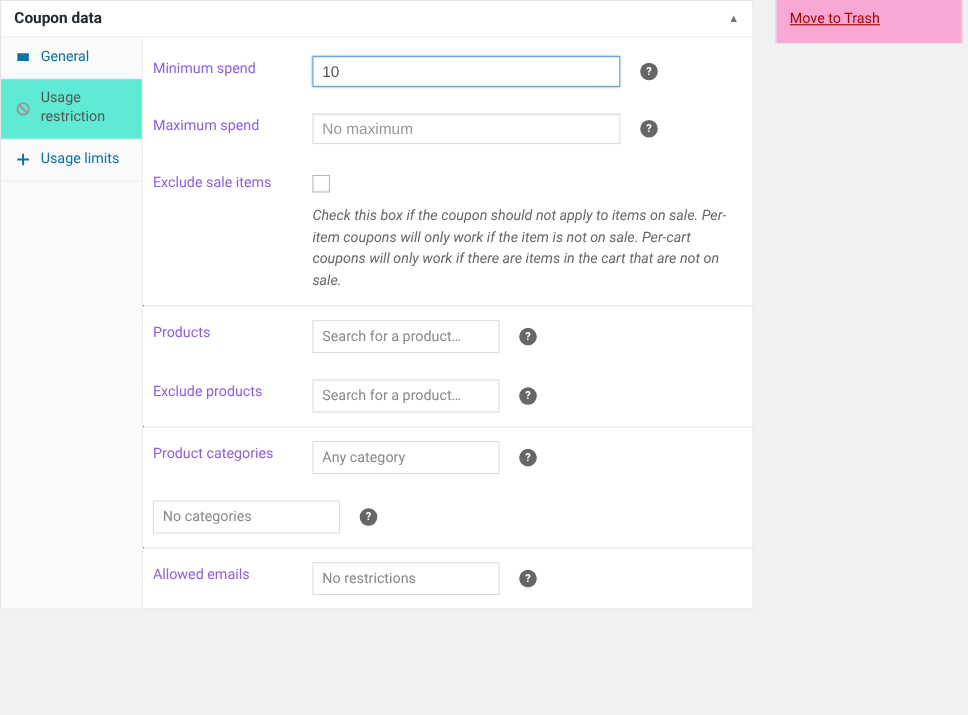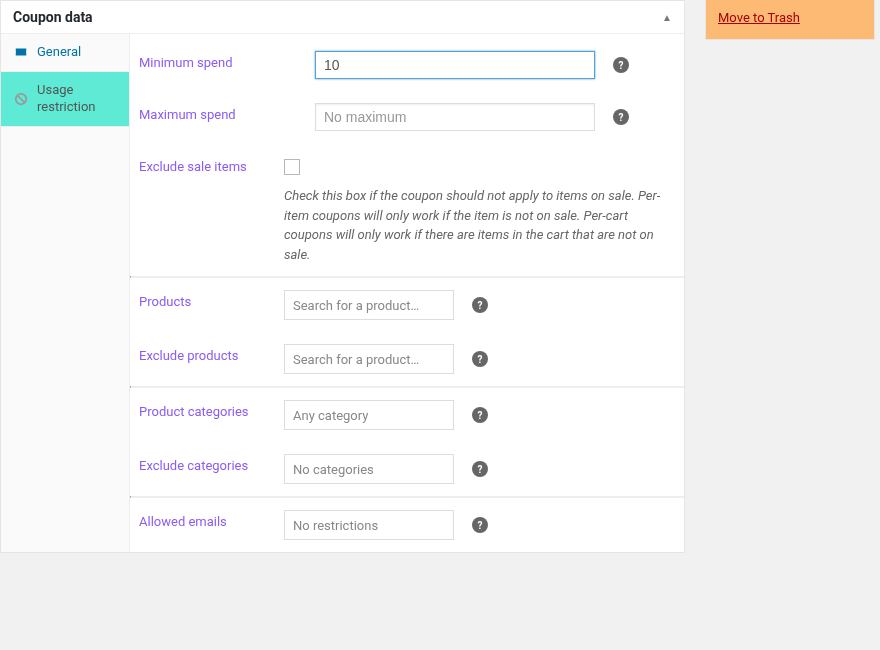--- a/index.html
+++ b/index.html
@@ -91,21 +91,20 @@
     }
     input[type="text"] {
       width: 280px;
       height: 28px;
       padding: 4px 8px;
       border: 1px solid #ddd;
       box-shadow: inset 0 1px 2px rgba(0,0,0,0.07);
       font-size: 14px;
       color: #555;
       background: #fff;
-      margin-left: 31px;
     }
     input[type="text"].focused {
       border-color: #5b9dd9;
       box-shadow: 0 0 2px rgba(30,140,190,0.8);
       outline: none;
     }
     input[type="text"]::placeholder { color: #999; }
     .select-like {
       width: 170px;
       height: 30px;
@@ -155,21 +154,21 @@
       max-width: 380px;
     }
     .divider {
       border-top: 1px solid #eee;
       margin: 0;
     }
     .sidebar-box {
       position: absolute;
       top: 0; left: 705px;
       width: 170px;
-      background: #fdba74;
+      background: #f9a8d4;
       border: 1px solid #e5e5e5;
       border-top: none;
       padding: 10px 12px 14px;
     }
     .trash-link {
       color: #a00;
       text-decoration: underline;
       font-size: 13px;
       cursor: pointer;
     }
@@ -197,20 +196,28 @@
         </div>
         <div class="tab active">
           <span class="icon">
             <svg width="14" height="14" viewBox="0 0 16 16" fill="none" stroke="currentColor" stroke-width="2">
                 <circle cx="8" cy="8" r="6"></circle>
                 <line x1="4" y1="4" x2="12" y2="12"></line>
               </svg>
           </span>
           <span>Usage restriction</span>
         </div>
+        <div class="tab">
+          <span class="icon">
+            <svg width="14" height="14" viewBox="0 0 16 16" fill="currentColor">
+                <path d="M7 2h2v5H7zM2 7h12v2H2zM7 9h2v5H7z"></path>
+              </svg>
+          </span>
+          <span>Usage limits</span>
+        </div>
       </div>
 
       <div class="content">
 
         <div class="field-row first">
           <label class="field-label">Minimum spend</label>
           <div class="field-control">
             <div class="input-wrap">
               <input type="text" class="focused" value="10" style="">
               <span class="help-icon">?</span>
@@ -271,21 +278,20 @@
             <div class="input-wrap">
               <div class="select-like">
                 <span>Any category</span>
               </div>
               <span class="help-icon">?</span>
             </div>
           </div>
         </div>
 
         <div class="field-row">
-          <label class="field-label">Exclude categories</label>
           <div class="field-control">
             <div class="input-wrap">
               <div class="select-like">
                 <span>No categories</span>
               </div>
               <span class="help-icon">?</span>
             </div>
           </div>
         </div>
 

